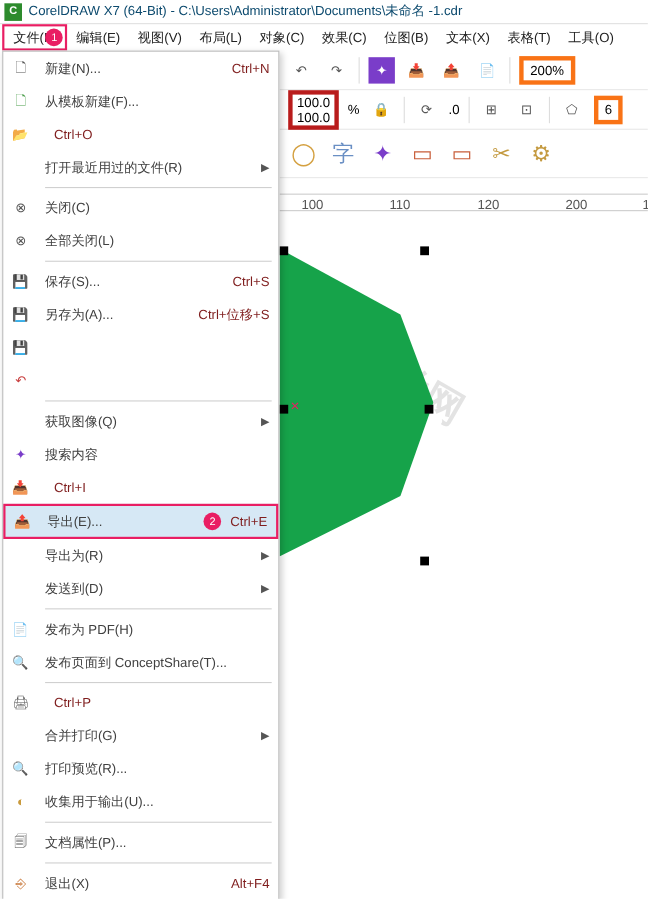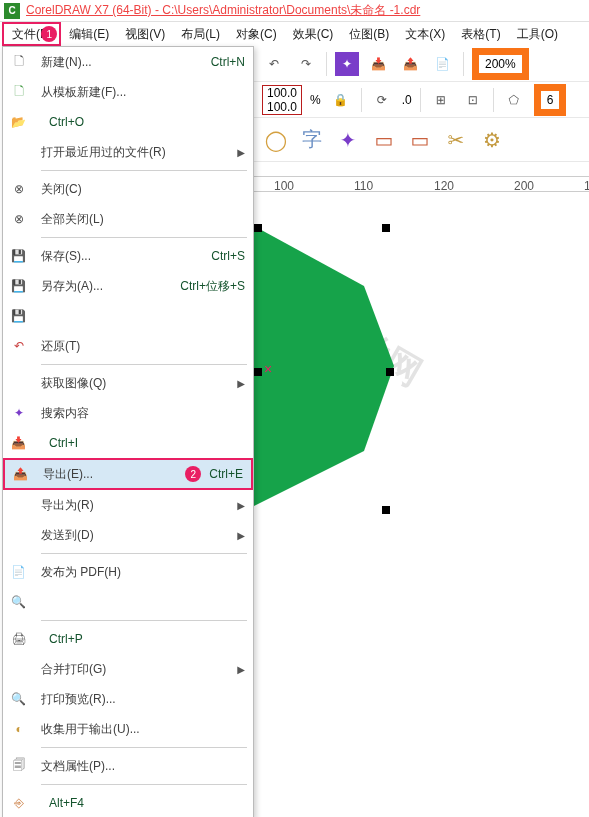--- a/index.html
+++ b/index.html
@@ -1,42 +1,42 @@
 <!DOCTYPE html>
 <html><head>
 <meta charset="utf-8">
 <style>
 * { margin: 0; padding: 0; box-sizing: border-box; font-family: "Microsoft YaHei", sans-serif; font-size: 12px; }
 body { background: #fff; width: 589px; height: 817px; overflow: hidden; position: relative; }
 
 .titlebar { height: 22px; background: #fff; display: flex; align-items: center; padding: 0 4px; border-bottom: 1px solid #e0e0e0; }
 .titlebar .logo { width: 16px; height: 16px; background: #2d8b2d; margin-right: 6px; display: flex; align-items: center; justify-content: center; color: #fff; font-weight: bold; font-size: 10px; }
-.titlebar .title { color: #ef4444; text-decoration: underline; }
+.titlebar .title { color: #0c4a6e; }
 
 .menubar { height: 24px; display: flex; align-items: stretch; padding-left: 2px; }
 .menubar .mitem { padding: 0 8px; display: flex; align-items: center; color: #222; cursor: default; position: relative; }
 .menubar .mitem.active { border: 2px solid #e91e63; background: #fff; }
 .marker1 { position: absolute; right: 2px; top: 2px; width: 16px; height: 16px; background: #e91e63; border-radius: 50%; color: #fff; font-size: 10px; display: flex; align-items: center; justify-content: center; }
 
 .dropdown { position: absolute; left: 2px; top: 46px; width: 252px; background: #fff; border: 1px solid #bbb; box-shadow: 2px 2px 6px rgba(0,0,0,0.2); }
 .dd-item { height: 30px; display: flex; align-items: center; padding: 0 8px 0 6px; position: relative; }
 .dd-item.hl { background: #d6e8f5; border: 2px solid #e91e63; height: 32px; }
 .dd-item .icon { width: 20px; height: 20px; margin-right: 12px; display: flex; align-items: center; justify-content: center; color: #555; }
 .dd-item .label { flex: 1; color: #404040; }
-.dd-item .shortcut { color: #14532d; margin-left: 8px; }
+.dd-item .shortcut { color: #7f1d1d; margin-left: 8px; }
 .dd-item .arrow { color: #555; margin-left: 8px; font-size: 10px; }
 .dd-sep { height: 1px; background: #d0d0d0; margin: 3px 6px 3px 38px; }
 .marker2 { width: 16px; height: 16px; background: #e91e63; border-radius: 50%; color: #fff; font-size: 10px; display: flex; align-items: center; justify-content: center; margin-left: 20px; }
 
 .toolbar { position: absolute; left: 254px; top: 46px; right: 0; }
 .tb-row { height: 36px; display: flex; align-items: center; gap: 8px; padding: 0 8px; border-bottom: 1px solid #e8e8e8; }
 .tb-btn { width: 24px; height: 24px; display: flex; align-items: center; justify-content: center; color: #555; }
 .tb-sep { width: 1px; height: 24px; background: #ddd; }
-.zoom { border: 7px solid #f97316; padding: 2px 6px; background: #fff; min-width: 44px; }
-.spin { display: flex; flex-direction: column; border: 1px solid #b91c1c; font-size: 10px; }
+.zoom { border: 4px solid #f97316; padding: 2px 6px; background: #fff; min-width: 44px; }
+.spin { display: flex; flex-direction: column; border: 4px solid #b91c1c; font-size: 10px; }
 .spin div { padding: 0 4px; height: 14px; line-height: 14px; }
 .tb-big { width: 28px; height: 28px; font-size: 20px; display: flex; align-items: center; justify-content: center; }
 
 .ruler { position: absolute; left: 254px; top: 176px; right: 0; height: 16px; border-top: 1px solid #ccc; border-bottom: 1px solid #ccc; background: #fff; display: flex; font-size: 10px; color: #555; }
 .ruler .tick { position: absolute; top: 2px; }
 
 .canvas { position: absolute; left: 254px; top: 196px; right: 0; bottom: 0; background: #fff; }
 .watermark { position: absolute; left: 30px; top: 120px; transform: rotate(30deg); font-size: 36px; color: rgba(200,200,200,0.5); font-weight: bold; pointer-events: none; }
 .shape { position: absolute; left: 0; top: 30px; width: 140px; height: 280px; }
 .handle { position: absolute; width: 8px; height: 8px; background: #000; }
@@ -185,21 +185,20 @@
   <div class="dd-item">
       <span class="icon" style="color:#3a5a9a">💾</span>
       <span class="label">另存为(A)...</span>
       <span class="shortcut">Ctrl+位移+S</span>
     </div>
   <div class="dd-item">
       <span class="icon">💾</span>
     </div>
   <div class="dd-item">
       <span class="icon" style="color:#c94040">↶</span>
-      <span class="label">还原(T)</span>
     </div>
   <div class="dd-sep"></div>
   <div class="dd-item">
       <span class="icon"></span>
       <span class="label">获取图像(Q)</span>
       <span class="arrow">▶</span>
     </div>
   <div class="dd-item">
       <span class="icon" style="color:#7a3dc9">✦</span>
       <span class="label">搜索内容</span>
@@ -224,20 +223,21 @@
       <span class="label">发送到(D)</span>
       <span class="arrow">▶</span>
     </div>
   <div class="dd-sep"></div>
   <div class="dd-item">
       <span class="icon">📄</span>
       <span class="label">发布为 PDF(H)</span>
     </div>
   <div class="dd-item">
       <span class="icon" style="color:#c94040">🔍</span>
+      <span class="label">发布页面到 ConceptShare(T)...</span>
     </div>
   <div class="dd-sep"></div>
   <div class="dd-item">
       <span class="icon">🖨</span>
       <span class="shortcut">Ctrl+P</span>
     </div>
   <div class="dd-item">
       <span class="icon"></span>
       <span class="label">合并打印(G)</span>
       <span class="arrow">▶</span>
@@ -251,15 +251,16 @@
       <span class="label">收集用于输出(U)...</span>
     </div>
   <div class="dd-sep"></div>
   <div class="dd-item">
       <span class="icon">🗐</span>
       <span class="label">文档属性(P)...</span>
     </div>
   <div class="dd-sep"></div>
   <div class="dd-item">
       <span class="icon" style="color:#c97a3d">⎆</span>
+      <span class="label">退出(X)</span>
       <span class="shortcut">Alt+F4</span>
     </div>
 </div>
 
 </body></html>

